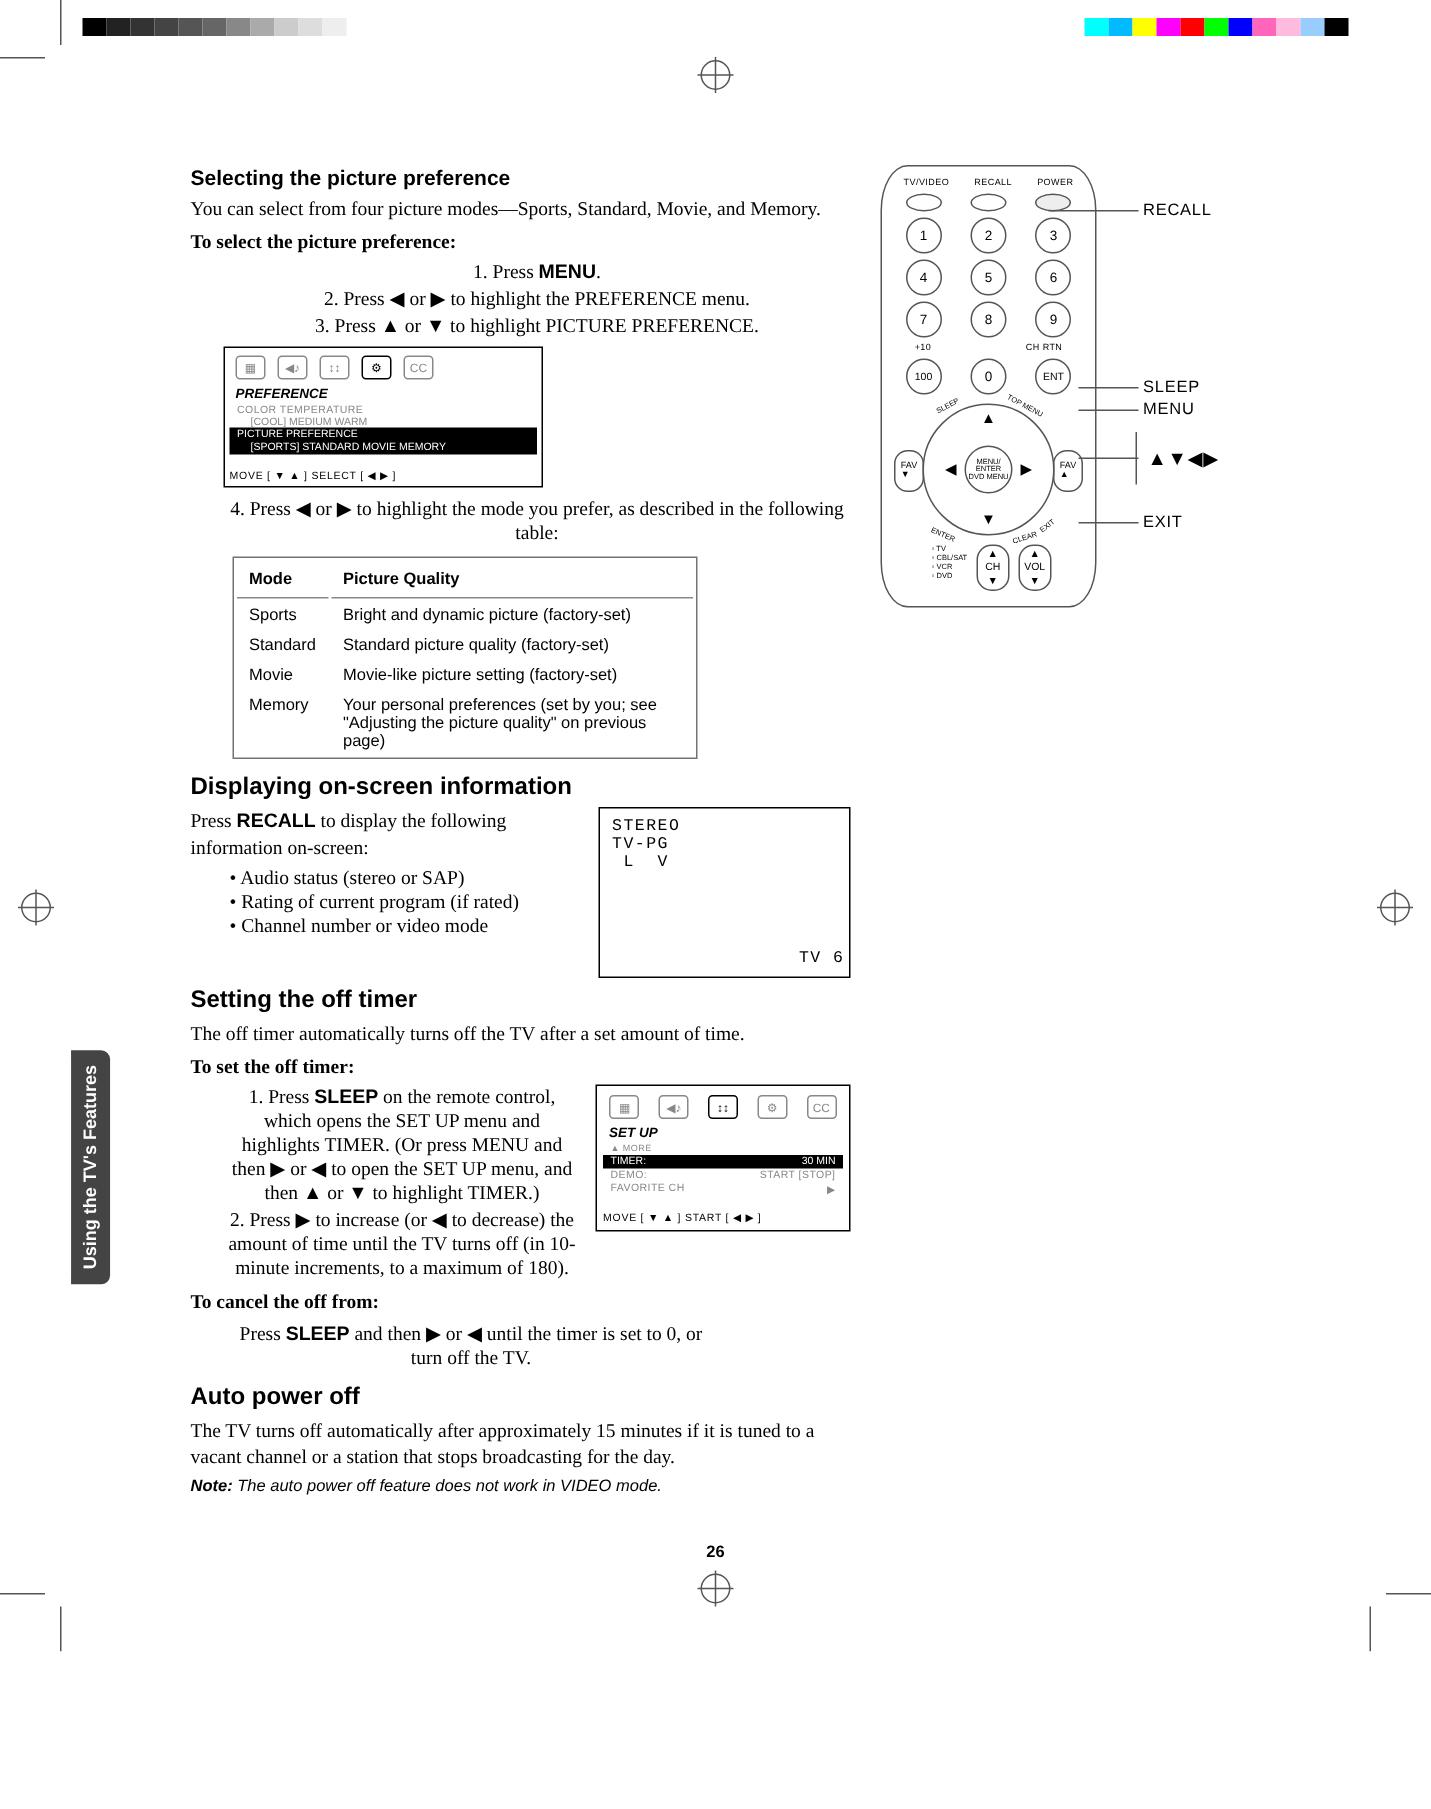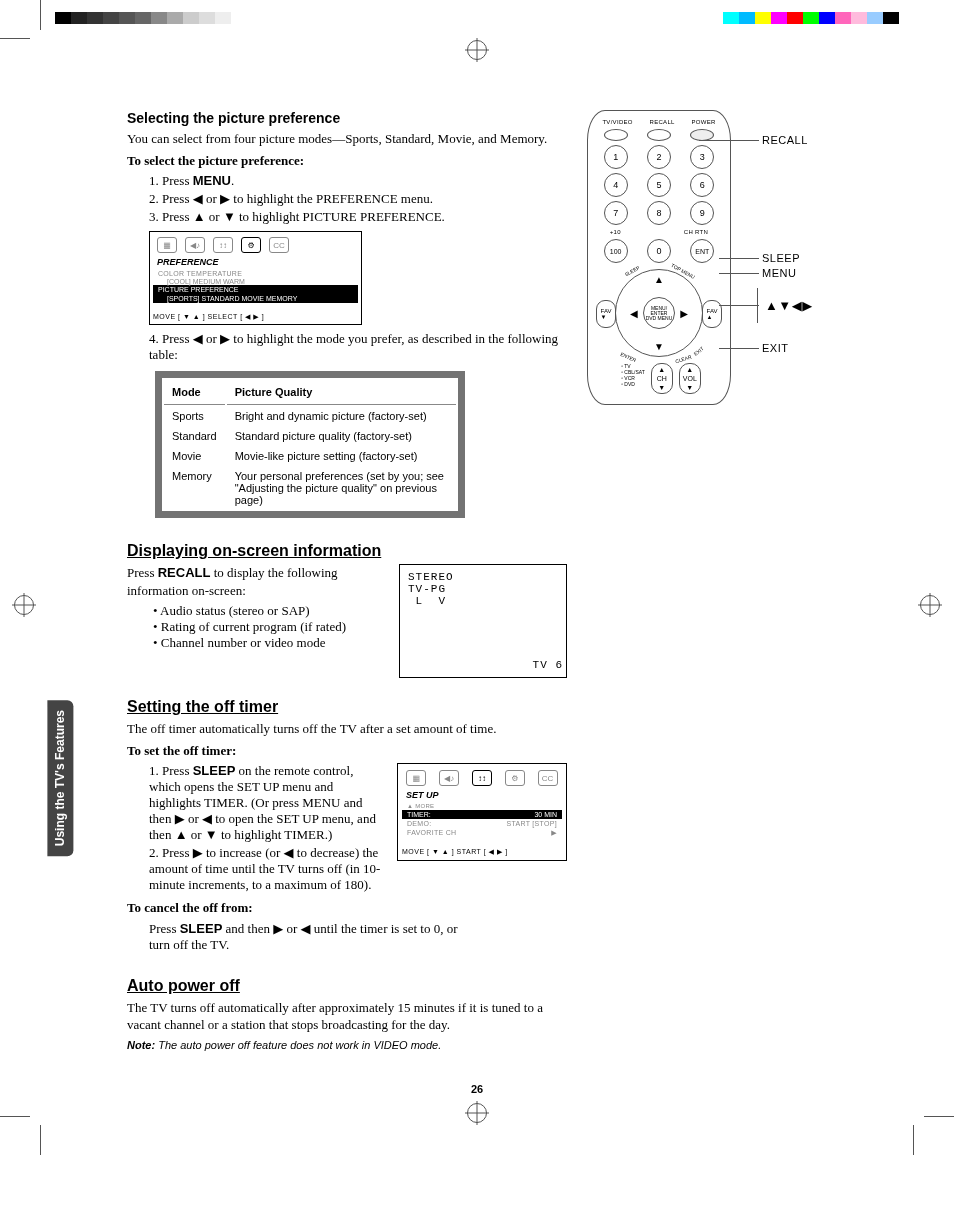--- a/index.html
+++ b/index.html
@@ -31,40 +31,40 @@
   .crop-br1{position:absolute;bottom:0;right:40px;width:1px;height:30px;background:#555;}
   .crop-br2{position:absolute;bottom:38px;right:0;height:1px;width:30px;background:#555;}
 
   .page {
     width: 700px;
     margin: 110px auto 60px auto;
     position: relative;
   }
   .content { width: 440px; }
   h3 { font-family: Arial, Helvetica, sans-serif; font-weight:bold; font-size:14px; margin:0 0 4px;}
-  h2 { font-family: Arial, Helvetica, sans-serif; font-weight:bold; font-size:16px; margin:24px 0 4px;text-decoration:underline;}
+  h2 { font-family: Arial, Helvetica, sans-serif; font-weight:bold; font-size:16px; margin:10px 0 4px;}
   p { margin:4px 0; line-height:1.35; }
-  .ol { margin:4px 0 6px 0; padding-left: 22px;}
+  .ol { margin:4px 0 6px 0; padding-left: 22px; text-align: center;}
   .ol > div { margin:2px 0; }
   .ul { margin:0 0 6px 0; padding-left: 26px;}
   .ul > div::before { content:"• "; }
   .bold-sans { font-family: Arial, Helvetica, sans-serif; font-weight:bold; }
   .bold-serif { font-weight:bold; }
 
   .osd-box { border:1px solid #000; padding:3px; font-family: Arial, sans-serif; font-size:9px; width:205px; margin:6px 0 6px 22px; background:#fff;}
   .osd-icons { display:flex; gap:8px; padding:2px 4px 4px;}
   .osd-icon { width:18px;height:14px;border:1px solid #888;border-radius:3px;display:flex;align-items:center;justify-content:center;font-size:8px;color:#888;}
   .osd-title { font-style:italic; font-weight:bold; font-size:9px; padding:0 4px 2px;}
   .osd-line { padding:1px 5px; font-size:7px; letter-spacing:0.3px;}
   .osd-sub { padding:0 14px; font-size:7px; color:#888;}
   .osd-hl { background:#000; color:#fff; padding:1px 5px; font-size:7px; display:flex; justify-content:space-between;}
   .osd-hl-row { background:#000; color:#fff; padding:1px 5px; font-size:7px;}
   .osd-foot { font-size:7px; padding-top:10px; letter-spacing:0.5px;}
 
-  .mode-table { border:7px solid #737373; width:310px; margin:8px 0 8px 28px; font-family: Arial, sans-serif; font-size:11px;}
+  .mode-table { border:1px solid #737373; width:310px; margin:8px 0 8px 28px; font-family: Arial, sans-serif; font-size:11px;}
   .mode-table th { text-align:left; padding:6px 8px; border-bottom:1px solid #888; font-weight:bold; background:#fff;}
   .mode-table td { padding:3px 8px; vertical-align:top;}
 
   .recall-box { border:1px solid #000; width:150px; height:100px; position:absolute; right:0; top:0; font-family:"Courier New",monospace; font-size:11px; padding:6px 8px; letter-spacing:1px;}
   .recall-box .bot { position:absolute; bottom:6px; right:3px;}
 
   .setup-box { border:1px solid #000; width:160px; padding:4px; font-family: Arial, sans-serif; font-size:8px; position:absolute; right:0; top:0;}
 
   .side-tab { position:absolute; left:-80px; top:590px; background:#444; color:#fff; font-family:Arial,sans-serif; font-weight:bold; font-size:12px; padding:10px 6px; border-radius:6px 0 0 6px; transform:rotate(180deg); writing-mode:vertical-rl; text-align:center; line-height:1.2;}
 

